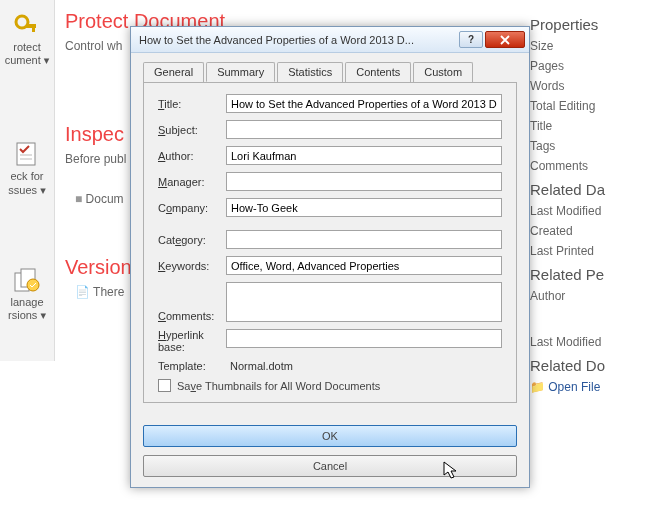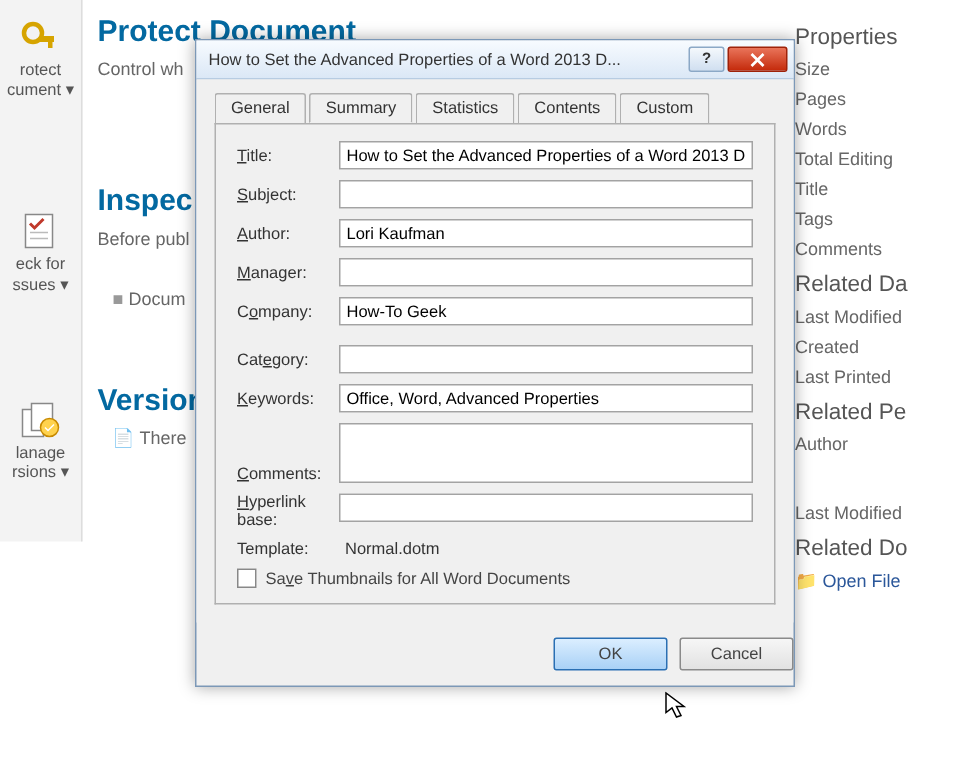--- a/index.html
+++ b/index.html
@@ -30,21 +30,21 @@
     padding: 4px 0 10px 0;
     margin-bottom: 20px;
     line-height: 1.2;
   }
   .ribbon-btn .ico { display:block; margin: 0 auto 3px; }
   .bg-main {
     position: absolute;
     left: 65px; top: 6px;
     right: 120px;
   }
-  .section-title { font-size: 20px; color: #0369a1; font-weight: 700; margin: 4px 0 6px; }
+  .section-title { font-size: 20px; color: #ef4444; font-weight: 400; margin: 4px 0 6px; }
   .section-sub { color: #666; font-size: 12px; margin: 0 0 26px; }
   .bullet { color: #999; margin-left: 10px; }
   .bg-right {
     position: absolute;
     right: 0; top: 8px;
     width: 120px;
     padding-right: 24px;
     color: #555;
   }
   .pr-head { font-size: 15px; color: #555; margin: 8px 0 6px; font-weight:400; white-space: nowrap; overflow:hidden; }
@@ -120,21 +120,22 @@
     font-family: inherit;
   }
   .row .static { flex:1; padding-left:4px; color:#333; }
   .sep { height: 6px; }
   .chk-row { display:flex; align-items:center; margin-top: 6px; }
   .chk {
     width: 13px; height: 13px; border:1px solid #888; background:#fff; margin-right:6px;
   }
   .btnbar {
     display:flex; justify-content:flex-end; gap:8px;
-    padding: 10px 0;
+    padding: 10px 12px;
+    flex-direction: column;
   }
   .btn {
     min-width: 76px; height: 22px;
     border: 1px solid #8a8a8a;
     background: linear-gradient(#f6f6f6,#e2e2e2);
     border-radius: 2px;
     font-size: 11px;
     display:flex; align-items:center; justify-content:center;
   }
   .btn.primary {

